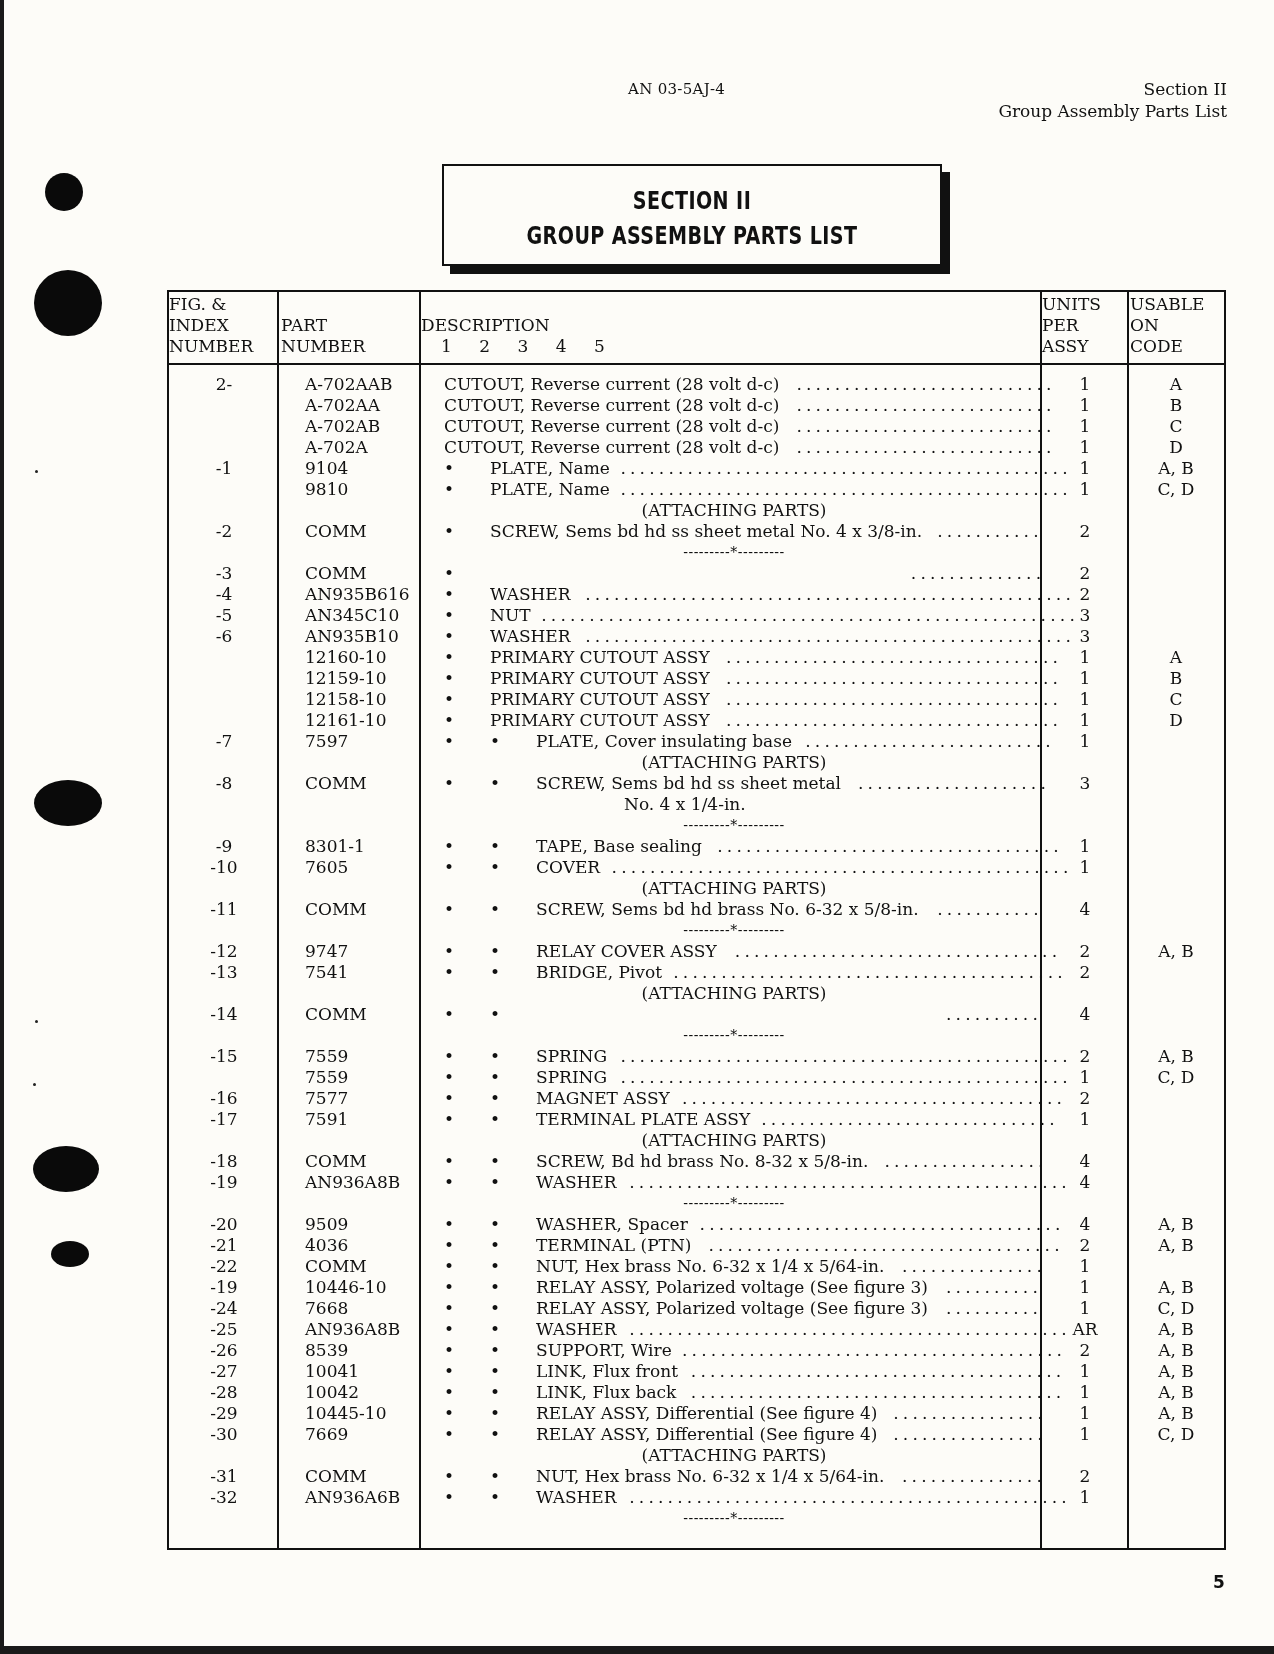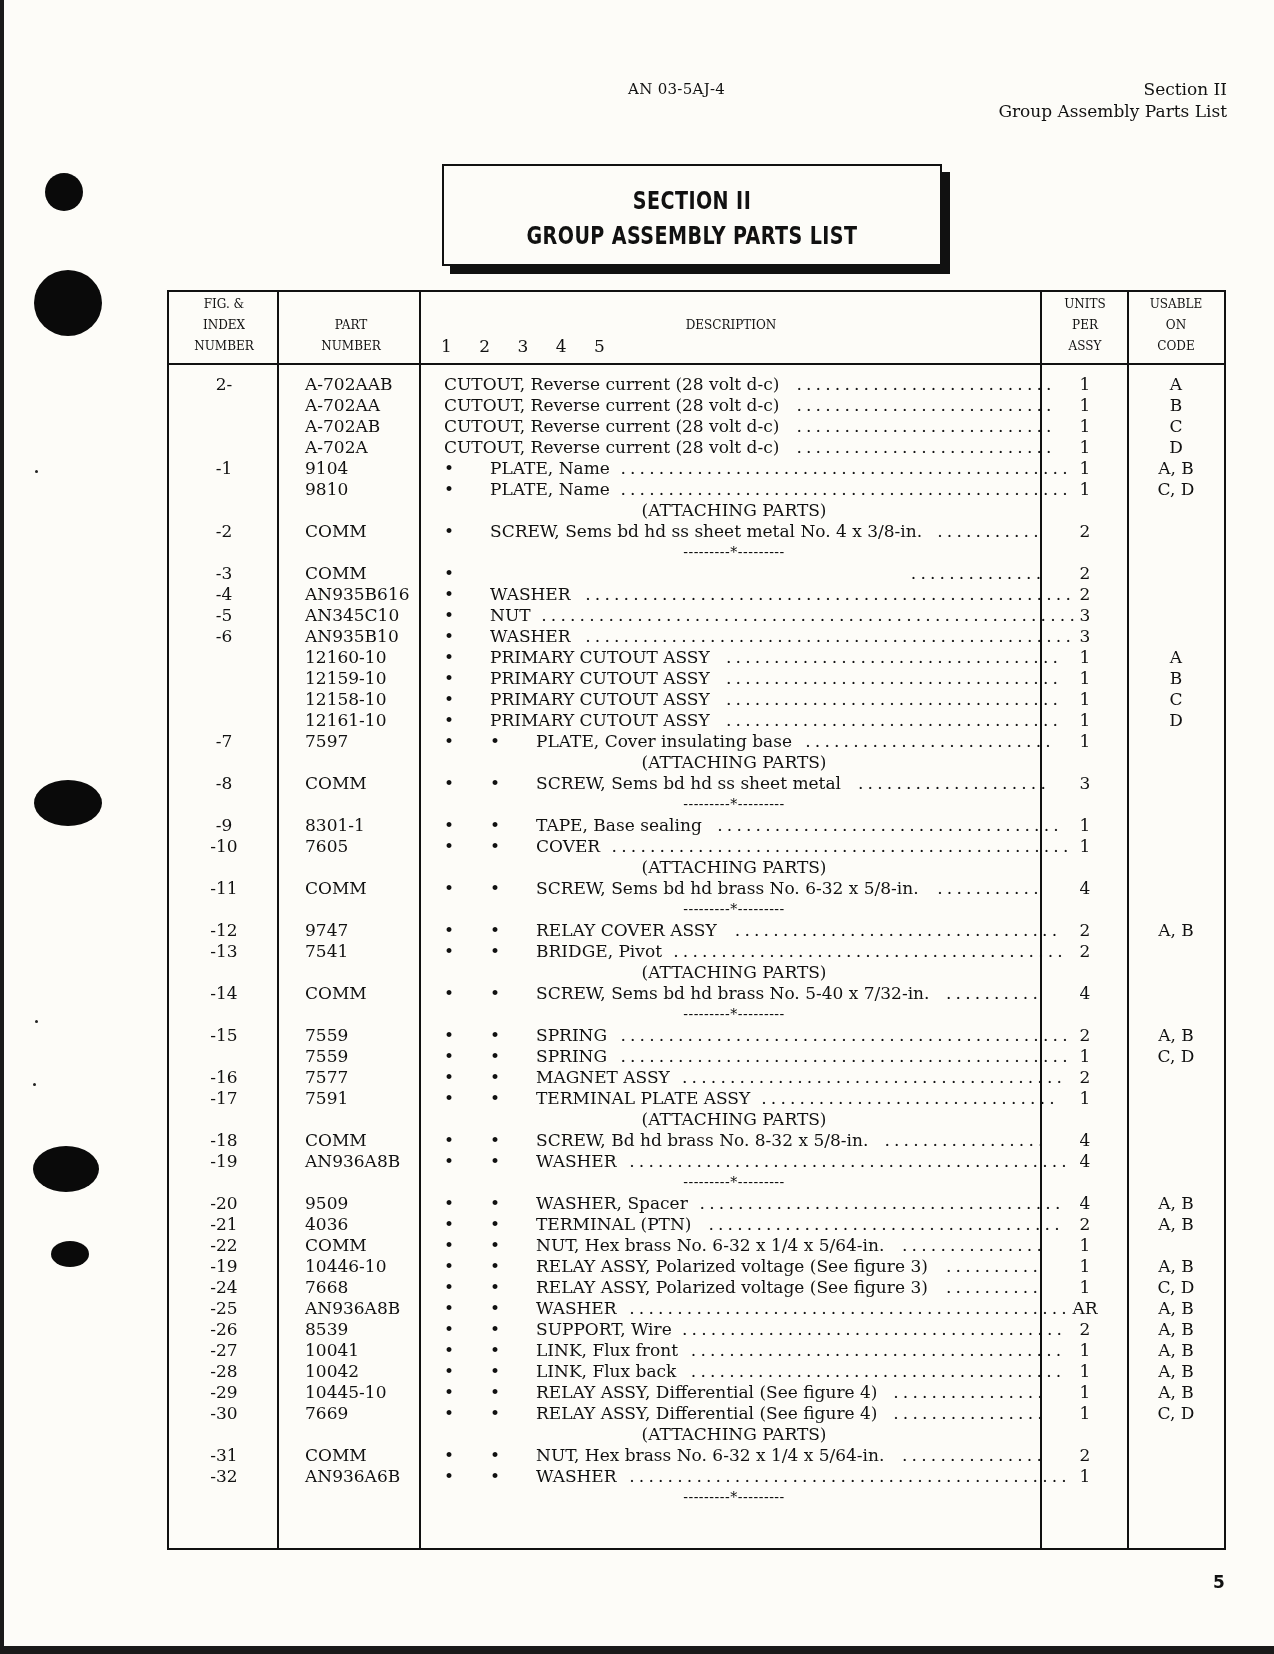--- a/index.html
+++ b/index.html
@@ -28,21 +28,21 @@
   .title-box .l1 { margin-top: 20px; font-size: 25px; letter-spacing: 0.5px; transform: scaleX(0.85); }
   .title-box .l2 { margin-top: 6px; font-size: 25px; letter-spacing: 0.5px; transform: scaleX(0.85); }
 
   .table-frame {
     position: absolute; left: 167px; top: 290px; width: 1055px; height: 1256px;
     border: 2px solid #111;
   }
   .vline { position: absolute; top: 0; bottom: 0; width: 2px; background: #111; }
   .hsep { position: absolute; left: 0; right: 0; top: 71px; height: 2px; background: #111; }
 
-  .th { position: absolute; top: 0; text-align: center; font-size: 12px; line-height: 21px; }
+  .th { position: absolute; top: 0; text-align: left; font-size: 17px; line-height: 21px; }
   .th-fig { left: 0; width: 110px; top: 2px; }
   .th-part { left: 112px; width: 140px; top: 23px; }
   .th-desc { left: 252px; width: 620px; top: 23px; }
   .th-units { left: 873px; width: 86px; top: 2px; }
   .th-code { left: 961px; width: 92px; top: 2px; }
   .th-levels { position: absolute; left: 272px; top: 44px; font-size: 17px; word-spacing: 22px; }
 
   .rows { position: absolute; left: 0; top: 82px; width: 1055px; }
   .row { position: relative; height: 21px; font-size: 17px; line-height: 21px; white-space: nowrap; }
   .c-fig { position: absolute; left: 0; width: 110px; text-align: center; }
@@ -230,20 +230,23 @@
         <span class="center-note">(ATTACHING PARTS)</span>
       </div>
       <div class="row lvl2">
         <span class="c-fig">-8</span>
         <span class="c-part">COMM</span>
         <span class="c-desc"><span class="bullet1">•</span><span class="bullet2">•</span><span class="txt">SCREW, Sems bd hd ss sheet metal</span><span class="leader" style="right: auto; left: 414px; letter-spacing: 4.2px;">....................</span></span>
         <span class="c-units">3</span>
         <span class="c-code"></span>
       </div>
       <div class="row">
+        <span class="c-desc"><span class="txt" style="padding-left:180px">No. 4 x 1/4-in.</span></span>
+      </div>
+      <div class="row">
         <span class="sep-note">---------*---------</span>
       </div>
       <div class="row lvl2">
         <span class="c-fig">-9</span>
         <span class="c-part">8301-1</span>
         <span class="c-desc"><span class="bullet1">•</span><span class="bullet2">•</span><span class="txt">TAPE, Base sealing</span><span class="leader" style="right: auto; left: 273.2px; letter-spacing: 4.2px;">....................................</span></span>
         <span class="c-units">1</span>
         <span class="c-code"></span>
       </div>
       <div class="row lvl2">
@@ -279,21 +282,21 @@
         <span class="c-desc"><span class="bullet1">•</span><span class="bullet2">•</span><span class="txt">BRIDGE, Pivot</span><span class="leader" style="right: auto; left: 229.2px; letter-spacing: 4.2px;">.........................................</span></span>
         <span class="c-units">2</span>
         <span class="c-code"></span>
       </div>
       <div class="row">
         <span class="center-note">(ATTACHING PARTS)</span>
       </div>
       <div class="row lvl2">
         <span class="c-fig">-14</span>
         <span class="c-part">COMM</span>
-        <span class="c-desc"><span class="bullet1">•</span><span class="bullet2">•</span><span class="txt">SCREW, Sems bd hd brass No. 5-40 x 7/32-in.</span><span class="leader" style="right: auto; left: 502px; letter-spacing: 4.2px;">..........</span></span>
+        <span class="c-desc"><span class="bullet1">•</span><span class="bullet2">•</span><span class="leader" style="right: auto; left: 502px; letter-spacing: 4.2px;">..........</span></span>
         <span class="c-units">4</span>
         <span class="c-code"></span>
       </div>
       <div class="row">
         <span class="sep-note">---------*---------</span>
       </div>
       <div class="row lvl2">
         <span class="c-fig">-15</span>
         <span class="c-part">7559</span>
         <span class="c-desc"><span class="bullet1">•</span><span class="bullet2">•</span><span class="txt">SPRING</span><span class="leader" style="right: auto; left: 176.4px; letter-spacing: 4.2px;">...............................................</span></span>

